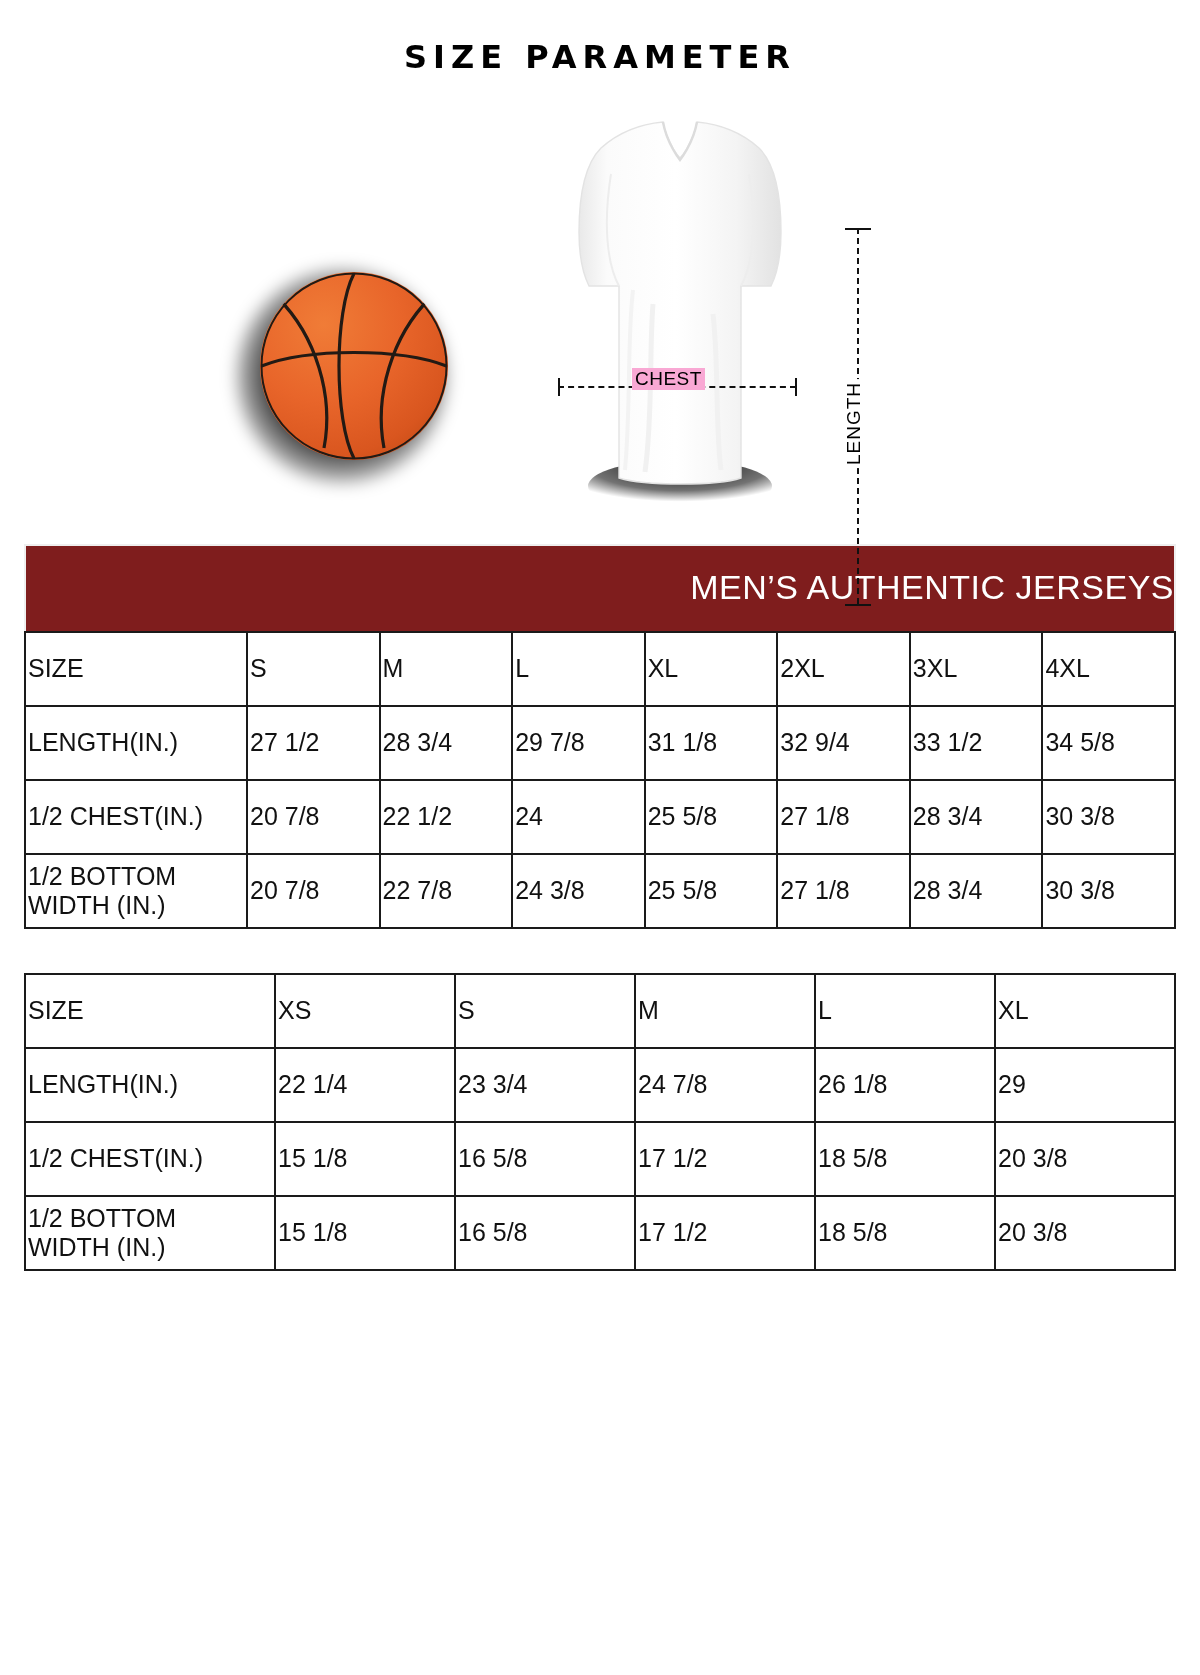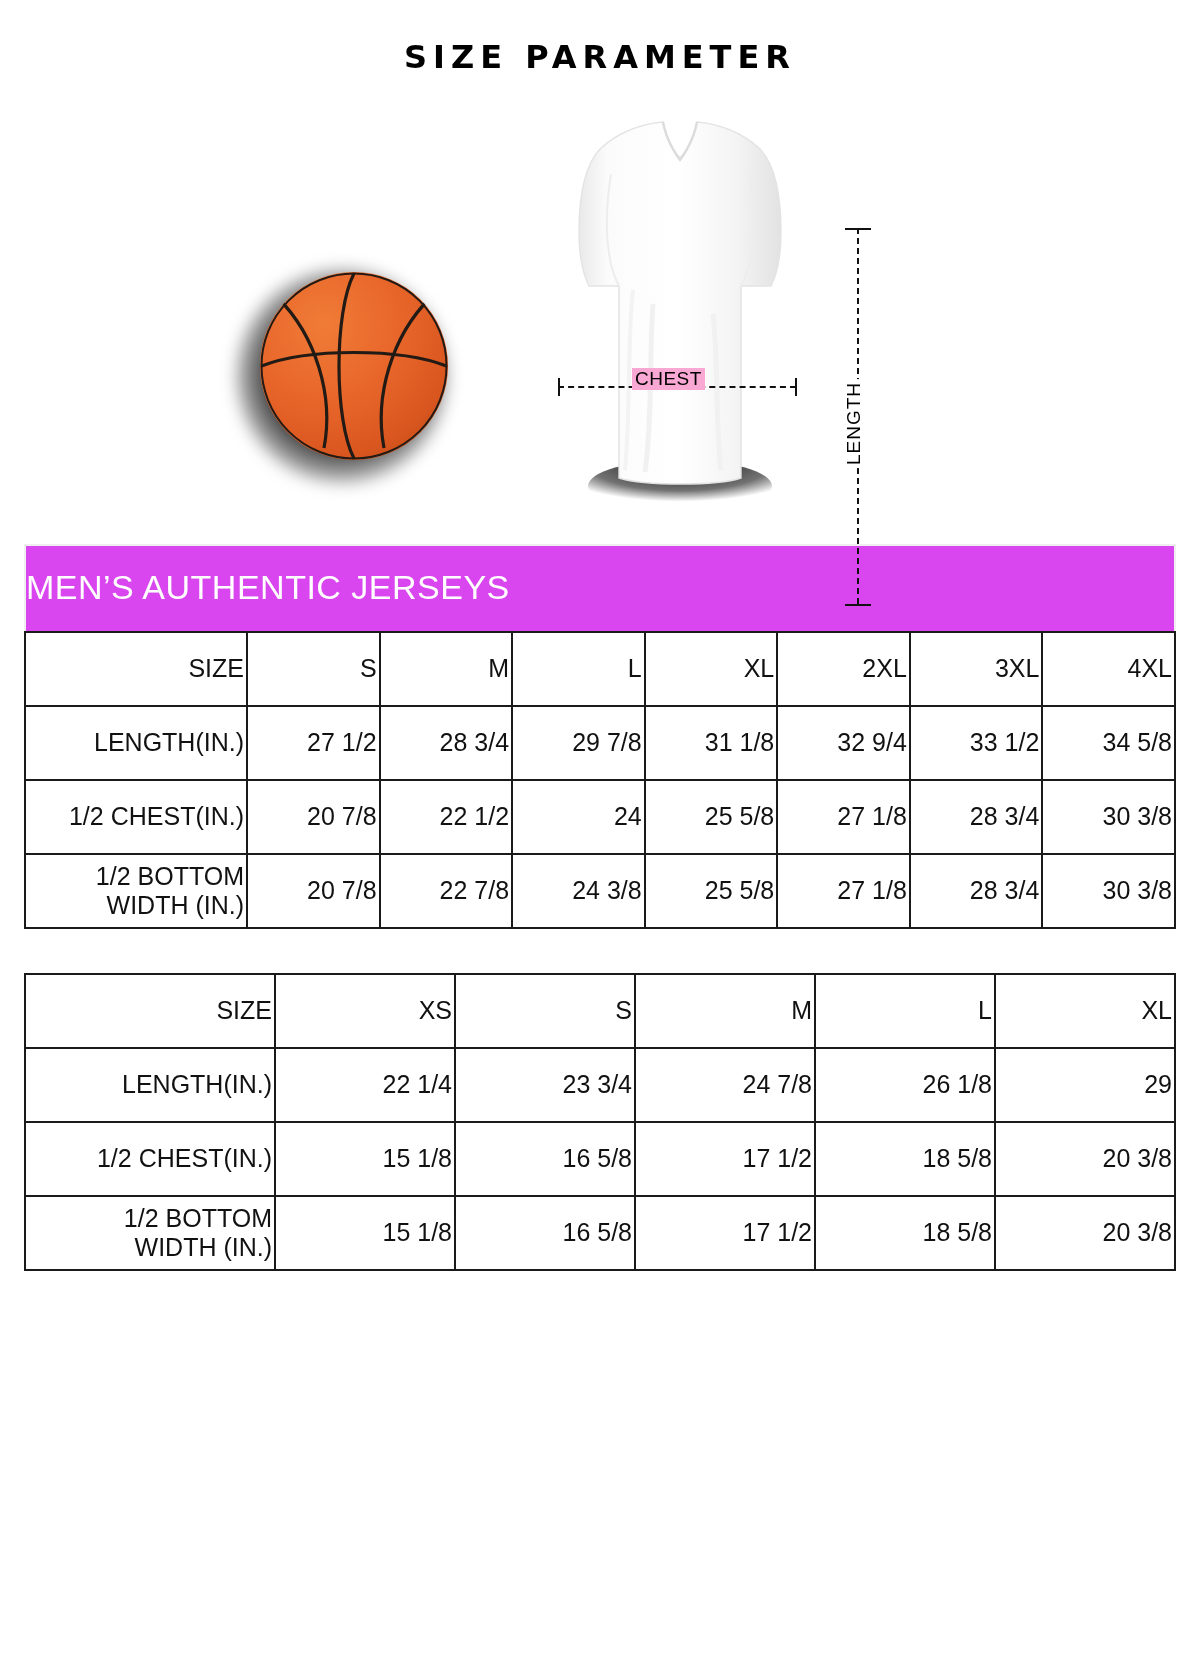--- a/index.html
+++ b/index.html
@@ -130,37 +130,37 @@
     background: #fff;
     padding: 3px 0;
   }
 
   
   .table-block { margin: 0 24px; }
   .table-block.men { margin-top: 18px; }
   .table-block.boy { margin-top: 44px; }
 
   .band {
-    background: #d946ef;
+    background: #7f1d1d;
     color: #fff;
-    text-align: left;
+    text-align: right;
     font-size: 34px;
     letter-spacing: 0.5px;
     padding: 22px 0 24px 0;
     border: 2px solid #efefef;
     border-bottom: none;
   }
   table {
     width: 100%;
     border-collapse: collapse;
     table-layout: fixed;
   }
   td {
     border: 2px solid #1a1a1a;
-    text-align: right;
+    text-align: left;
     font-size: 25px;
     color: #111;
     height: 74px;
     padding: 4px 2px;
     line-height: 1.18;
     white-space: nowrap;
   }
   td.rowhead {
     font-size: 25px;
   }

